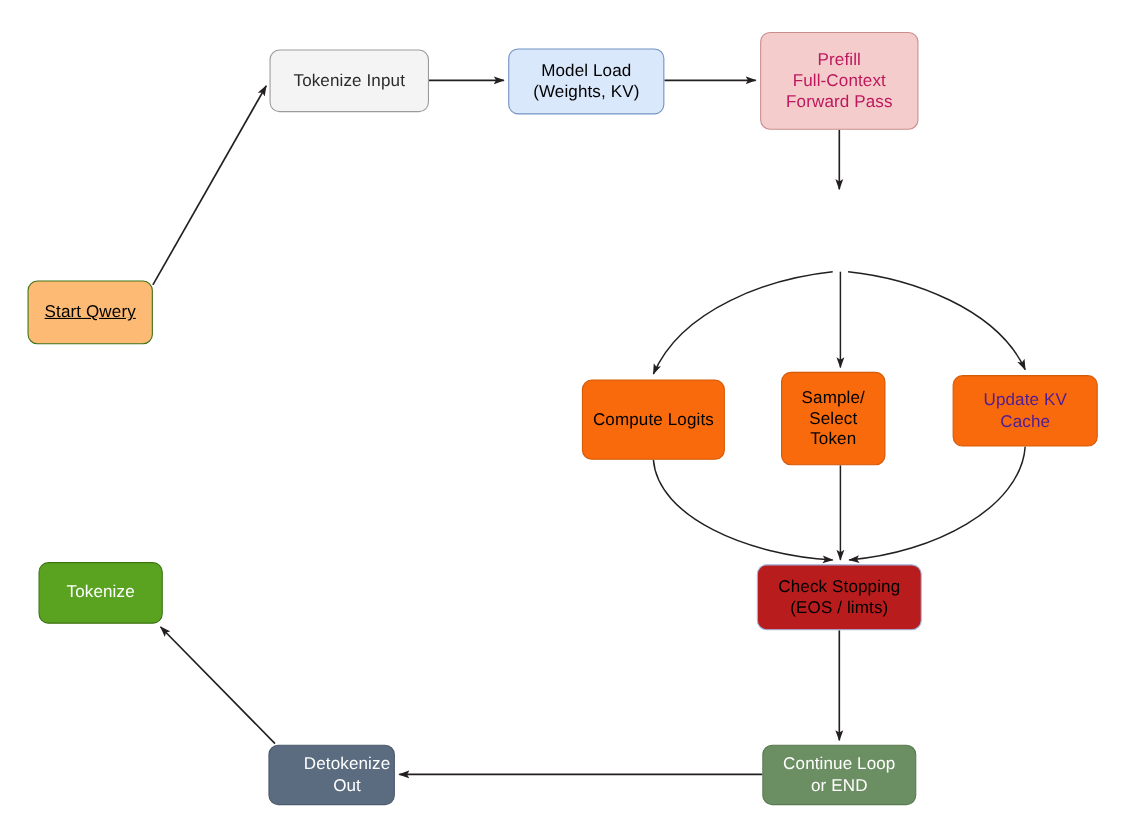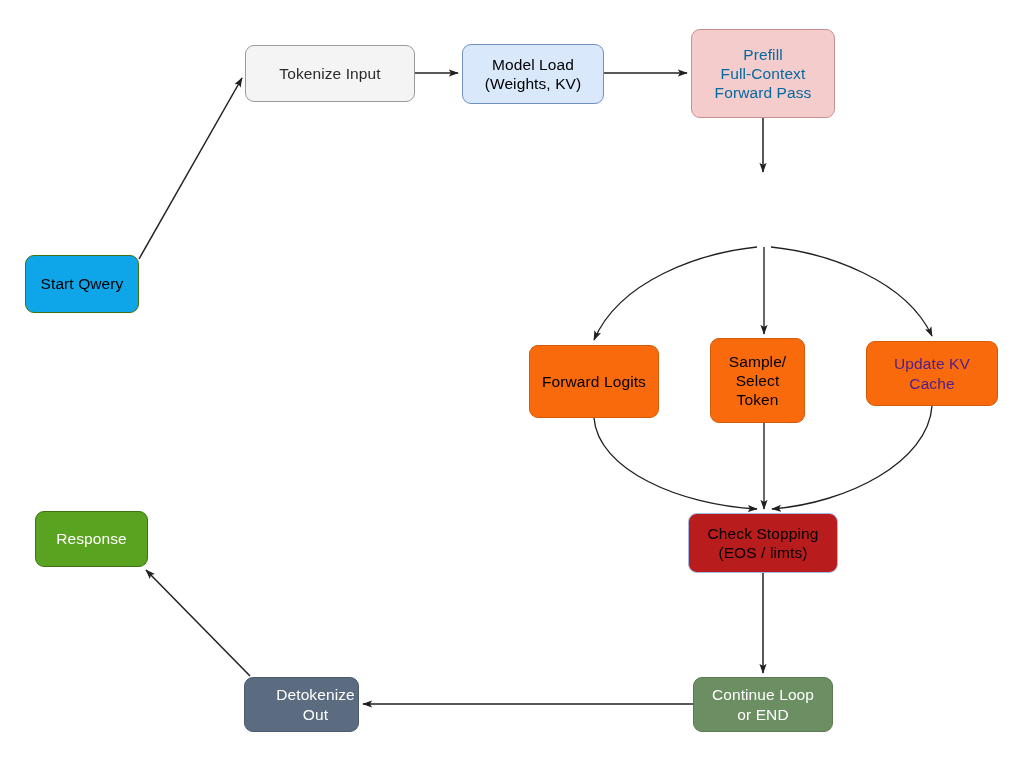--- a/index.html
+++ b/index.html
@@ -82,34 +82,34 @@
 
     <path class="edge-path thin" d="M932,406 C928,462 848,503 772,509" marker-end="url(#arrowhead)"></path>
 
     <path class="edge-path" d="M763,573 L763,673" marker-end="url(#arrowhead)"></path>
 
     <path class="edge-path" d="M693,704 L363,704" marker-end="url(#arrowhead)"></path>
 
     <path class="edge-path" d="M250,676 L146,570" marker-end="url(#arrowhead)"></path>
   </svg>
 
-  <div class="node" style="left: 25px; top: 255px; width: 114px; height: 58px; background: #0ea5e9; border-color: rgb(62, 115, 18); color: rgb(0, 0, 0);">Start Qwery</div>
-  <div class="node" style="left: 245px; top: 45px; width: 170px; height: 57px; background: rgb(244, 244, 244); border-color: rgb(155, 155, 155); color: rgb(43, 43, 43);">Tokenize Input</div>
+  <div class="node" style="left: 25px; top: 255px; width: 114px; height: 58px; background: #fdba74; border-color: rgb(62, 115, 18); color: rgb(0, 0, 0); text-decoration: underline;">Start Qwery</div>
+  <div class="node" style="left: 245px; top: 45px; width: 145px; height: 57px; background: rgb(244, 244, 244); border-color: rgb(155, 155, 155); color: rgb(43, 43, 43);">Tokenize Input</div>
   <div class="node" style="left: 462px; top: 44px; width: 142px; height: 60px; background: rgb(218, 232, 252); border-color: rgb(113, 145, 196); color: rgb(0, 0, 0);">Model Load
 (Weights, KV)</div>
-  <div class="node" style="left: 691px; top: 29px; width: 144px; height: 89px; background: rgb(244, 204, 204); border-color: rgb(201, 143, 143); color: #0369a1;">Prefill
+  <div class="node" style="left: 691px; top: 29px; width: 144px; height: 89px; background: rgb(244, 204, 204); border-color: rgb(201, 143, 143); color: #be185d;">Prefill
 Full-Context
 Forward Pass</div>
-  <div class="node" style="left: 529px; top: 345px; width: 130px; height: 73px; background: rgb(249, 106, 13); border-color: rgb(212, 90, 8); color: rgb(0, 0, 0);">Forward Logits</div>
+  <div class="node" style="left: 529px; top: 345px; width: 130px; height: 73px; background: rgb(249, 106, 13); border-color: rgb(212, 90, 8); color: rgb(0, 0, 0);">Compute Logits</div>
   <div class="node" style="left: 710px; top: 338px; width: 95px; height: 85px; background: rgb(249, 106, 13); border-color: rgb(212, 90, 8); color: rgb(0, 0, 0);">Sample/
 Select
 Token</div>
   <div class="node" style="left: 866px; top: 341px; width: 132px; height: 65px; background: rgb(249, 106, 13); border-color: rgb(212, 90, 8); color: #4c1d95;">Update KV
 Cache</div>
   <div class="node" style="left: 688px; top: 513px; width: 150px; height: 60px; background: #b91c1c; border-color: rgb(158, 187, 228); color: rgb(0, 0, 0);">Check Stopping
 (EOS / limts)</div>
   <div class="node" style="left: 693px; top: 677px; width: 140px; height: 55px; background: rgb(107, 142, 99); border-color: rgb(90, 122, 82); color: rgb(255, 255, 255);">Continue Loop
 or END</div>
   <div class="node" style="left: 244px; top: 677px; width: 115px; height: 55px; background: rgb(91, 108, 128); border-color: rgb(75, 90, 108); color: rgb(255, 255, 255); padding-left: 28px;">Detokenize
 Out</div>
-  <div class="node" style="left: 35px; top: 511px; width: 113px; height: 56px; background: rgb(90, 163, 32); border-color: rgb(62, 115, 18); color: rgb(255, 255, 255);">Response</div>
+  <div class="node" style="left: 35px; top: 511px; width: 113px; height: 56px; background: rgb(90, 163, 32); border-color: rgb(62, 115, 18); color: rgb(255, 255, 255);">Tokenize</div>
 
 </div>
 
 </body></html>

